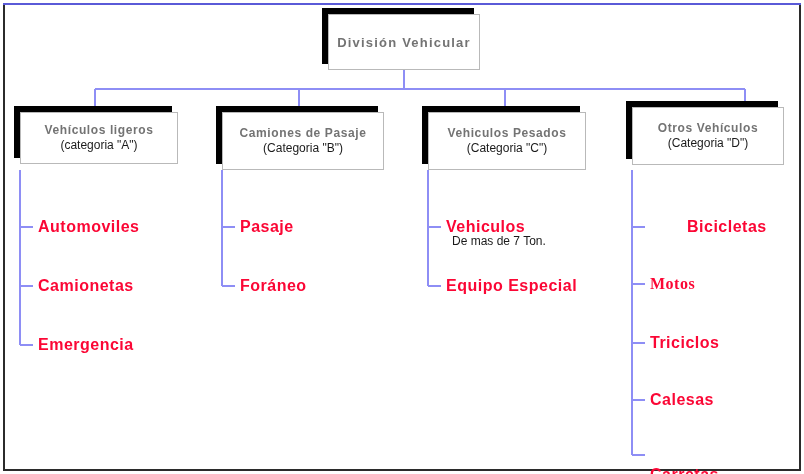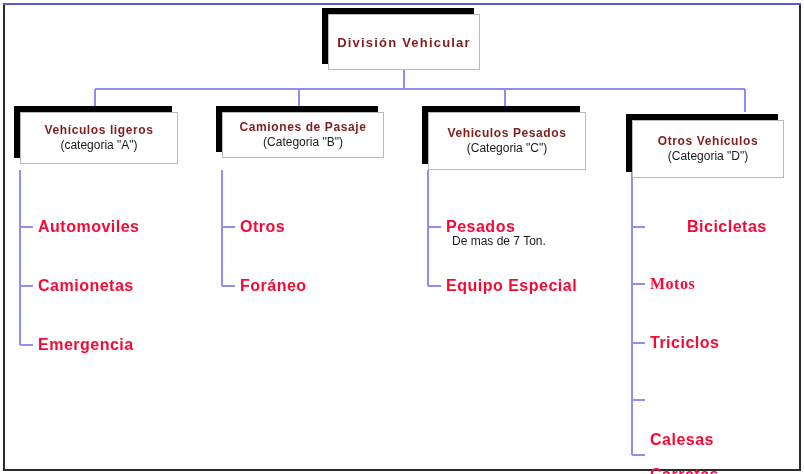--- a/index.html
+++ b/index.html
@@ -66,21 +66,21 @@
     height: 100%;
     background: #ffffff;
     border: 1px solid #b9b9b9;
     box-sizing: border-box;
     display: flex;
     flex-direction: column;
     align-items: center;
     justify-content: center;
   }
   .node .t1 {
-    color: #7f1d1d;
+    color: #737373;
     font-weight: bold;
     font-size: 12px;
     letter-spacing: 0.6px;
     line-height: 15px;
     white-space: nowrap;
   }
   .node .t2 {
     color: #1a1a1a;
     font-size: 12px;
     line-height: 15px;
@@ -162,78 +162,78 @@
   </div>
 
   <div class="node" style="left:20px; top:112px; width:158px; height:52px;">
     <div class="shadow"></div>
     <div class="face">
       <span class="t1">Vehículos ligeros</span>
       <span class="t2">(categoria "A")</span>
     </div>
   </div>
 
-  <div class="node" style="left:222px; top:112px; width:162px; height:46px;">
+  <div class="node" style="left:222px; top:112px; width:162px; height:58px;">
     <div class="shadow"></div>
     <div class="face">
       <span class="t1">Camiones de Pasaje</span>
       <span class="t2">(Categoria "B")</span>
     </div>
   </div>
 
   <div class="node" style="left:428px; top:112px; width:158px; height:58px;">
     <div class="shadow"></div>
     <div class="face">
       <span class="t1">Vehiculos Pesados</span>
       <span class="t2">(Categoria "C")</span>
     </div>
   </div>
 
-  <div class="node" style="left:632px; top:120px; width:152px; height:58px;">
+  <div class="node" style="left:632px; top:107px; width:152px; height:58px;">
     <div class="shadow"></div>
     <div class="face">
       <span class="t1">Otros Vehículos</span>
       <span class="t2">(Categoria "D")</span>
     </div>
   </div>
 
   <div class="leaf" style="left:38px; top:220px;">
     <span class="lbl">Automoviles</span>
   </div>
   <div class="leaf" style="left:38px; top:279px;">
     <span class="lbl">Camionetas</span>
   </div>
   <div class="leaf" style="left:38px; top:338px;">
     <span class="lbl">Emergencia</span>
   </div>
 
   <div class="leaf" style="left:240px; top:220px;">
-    <span class="lbl">Otros</span>
+    <span class="lbl">Pasaje</span>
   </div>
   <div class="leaf" style="left:240px; top:279px;">
     <span class="lbl">Foráneo</span>
   </div>
 
   <div class="leaf" style="left:446px; top:220px;">
-    <span class="lbl">Pesados</span>
+    <span class="lbl">Vehiculos</span>
     <span class="sub">De mas de 7 Ton.</span>
   </div>
   <div class="leaf" style="left:446px; top:279px;">
     <span class="lbl">Equipo Especial</span>
   </div>
 
   <div class="leaf" style="left:650px; top:220px;padding-left:37px;">
     <span class="lbl">Bicicletas</span>
   </div>
   <div class="leaf" style="left:650px; top:277px;font-family:Liberation Serif, serif;">
     <span class="lbl">Motos</span>
   </div>
   <div class="leaf" style="left:650px; top:336px;">
     <span class="lbl">Triciclos</span>
   </div>
-  <div class="leaf" style="left:650px; top:393px;margin-top:40px;">
+  <div class="leaf" style="left:650px; top:393px;">
     <span class="lbl">Calesas</span>
   </div>
   <div class="leaf" style="left:650px; top:468px;">
     <span class="lbl">Carretas</span>
   </div>
 
 </div>
 
 </body></html>

